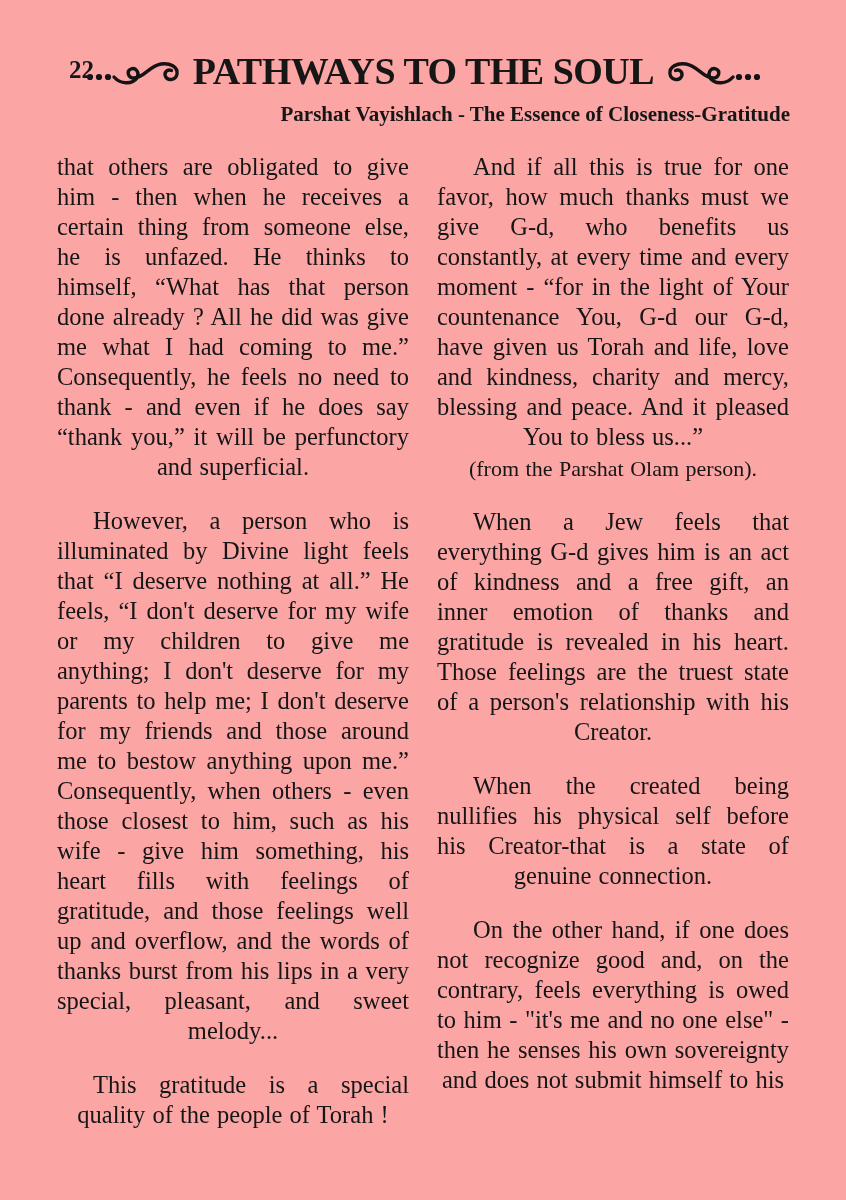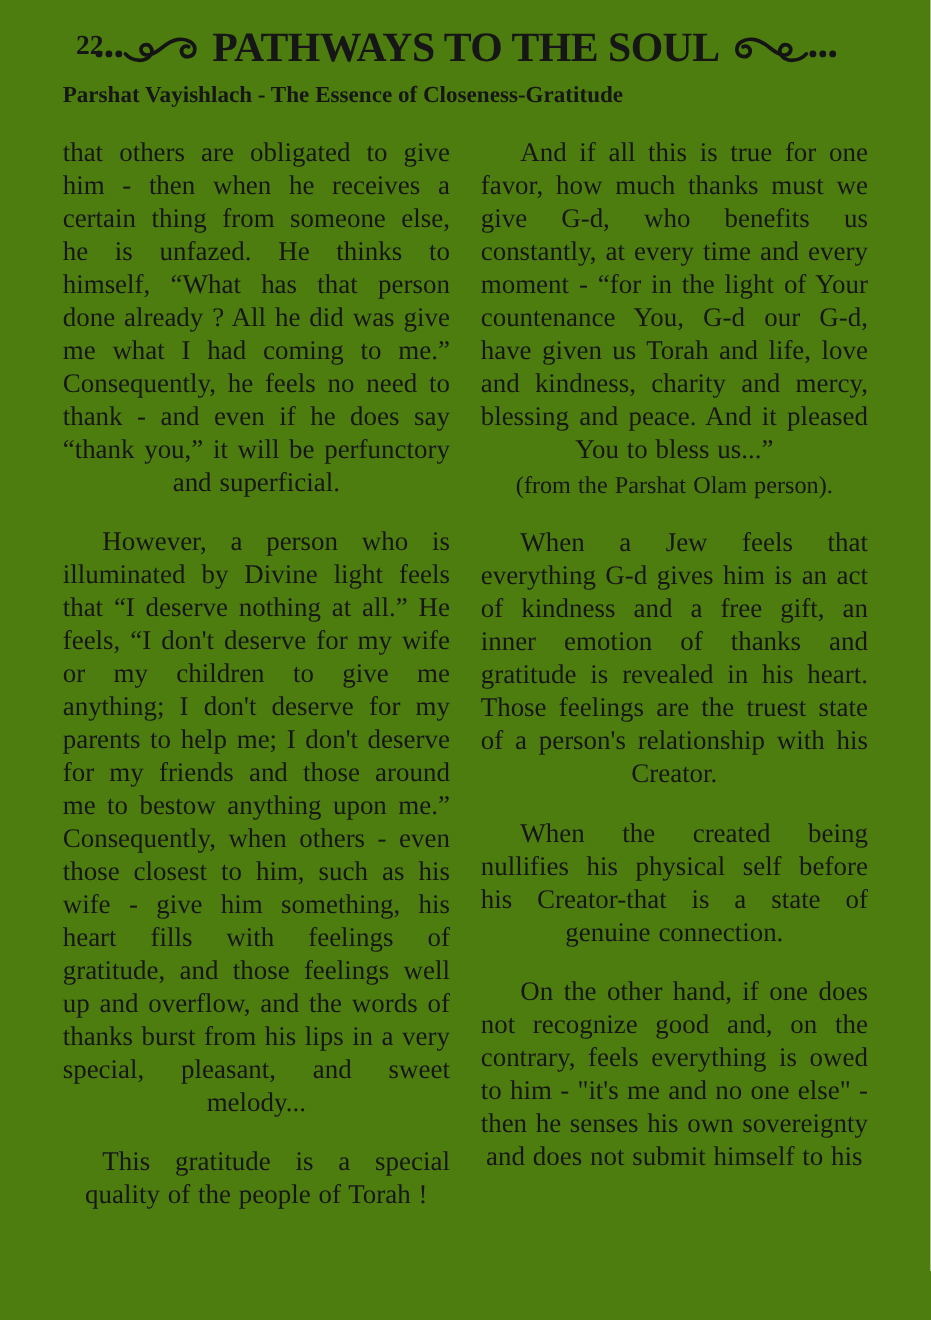--- a/index.html
+++ b/index.html
@@ -5,22 +5,22 @@
   html, body {
     margin: 0;
     padding: 0;
     background: #fdfdfc;
   }
   .page {
     position: relative;
     width: 846px;
     height: 1200px;
     box-sizing: border-box;
-    padding: 20px 56px 0 57px;
-    background: #4d7c0f;
+    padding: 48px 56px 0 57px;
+    background: #fca5a5;
     color: #161616;
     font-family: "Liberation Serif", "DejaVu Serif", serif;
     overflow: hidden;
   }
   .header-row {
     position: relative;
     display: flex;
     align-items: center;
     justify-content: center;
     gap: 8px;
@@ -38,21 +38,21 @@
     font-size: 38px;
     font-weight: bold;
     letter-spacing: -0.5px;
     white-space: nowrap;
     line-height: 1;
   }
   .flourish { display: inline-flex; align-items: center; }
   .flourish.right svg { transform: scaleX(-1); }
   .subtitle {
     margin: 8px 0 0 0;
-    text-align: left;
+    text-align: right;
     font-size: 21px;
     font-weight: bold;
     letter-spacing: 0;
   }
   .body-columns {
     display: flex;
     gap: 28px;
     margin-top: 25px;
   }
   .column { width: 352px; }

